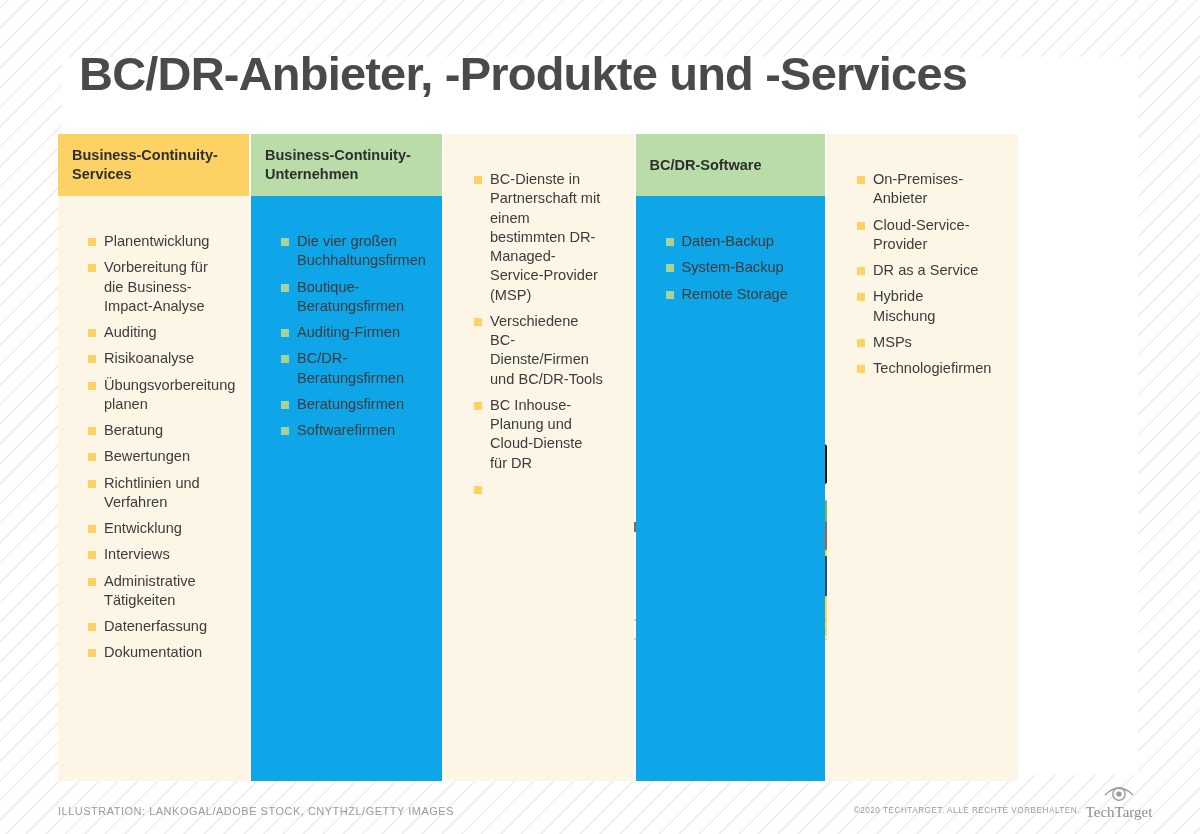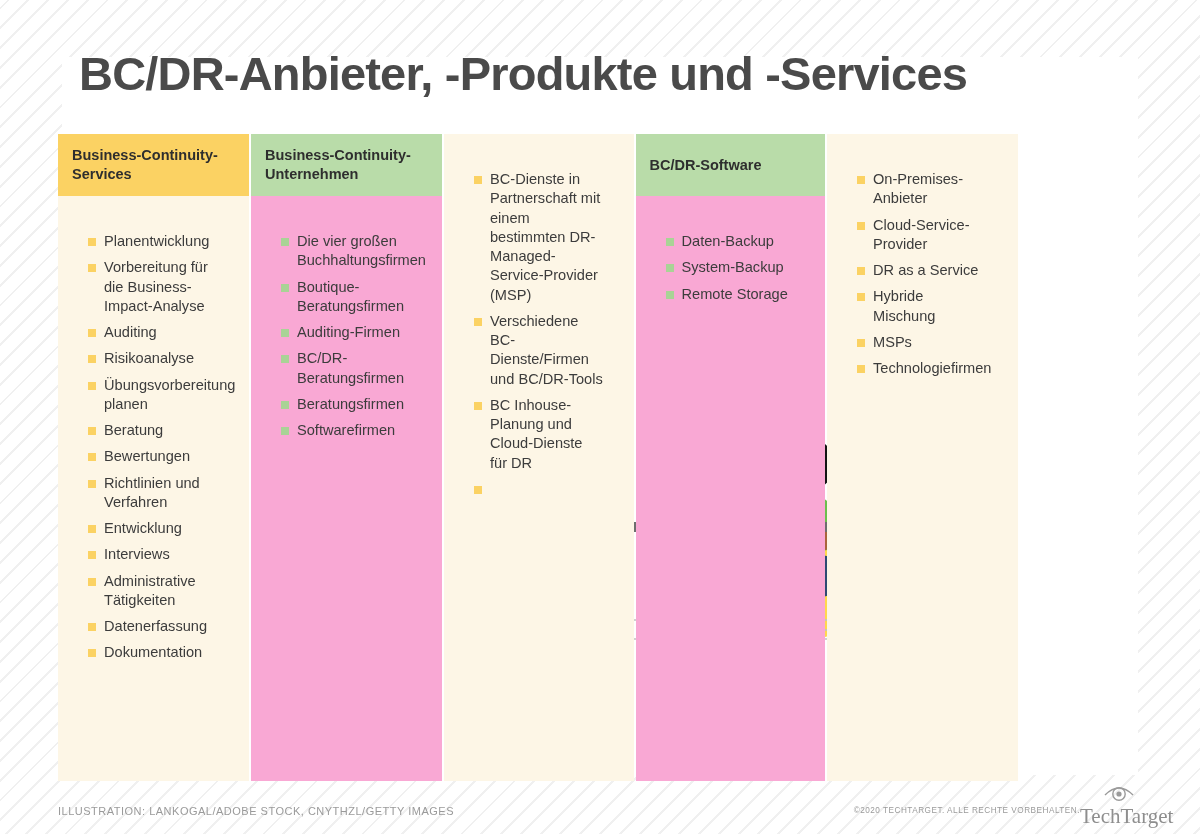--- a/index.html
+++ b/index.html
@@ -81,21 +81,21 @@
     box-sizing: border-box;
     padding: 18px 12px 10px 12px;
   }
 
   
   .theme-amber .col-head { background: #fbd263; }
   .theme-amber .col-body { background: #fdf6e6; }
   .theme-amber .bullet   { background: #fbd263; }
   
   .theme-green .col-head { background: #b9dca9; }
-  .theme-green .col-body { background: #f9a8d4; }
+  .theme-green .col-body { background: #0ea5e9; }
   .theme-green .bullet   { background: #a9d396; }
 
   ul.items {
     margin: 18px;
     padding: 0;
     list-style: none;
   }
   ul.items li {
     position: relative;
     padding-left: 16px;
@@ -151,21 +151,21 @@
     height: 40px;
     color: #8e8e8e;
   }
   .logo-word {
     position: absolute;
     left: 0;
     top: 21px;
     width: 78px;
     text-align: center;
     font-family: "Liberation Serif", serif;
-    font-size: 21px;
+    font-size: 15px;
     color: #8e8e8e;
     white-space: nowrap;
   }
   .logo-eye {
     position: absolute;
     left: 23px;
     top: 0px;
   }
 </style>
 </head>

